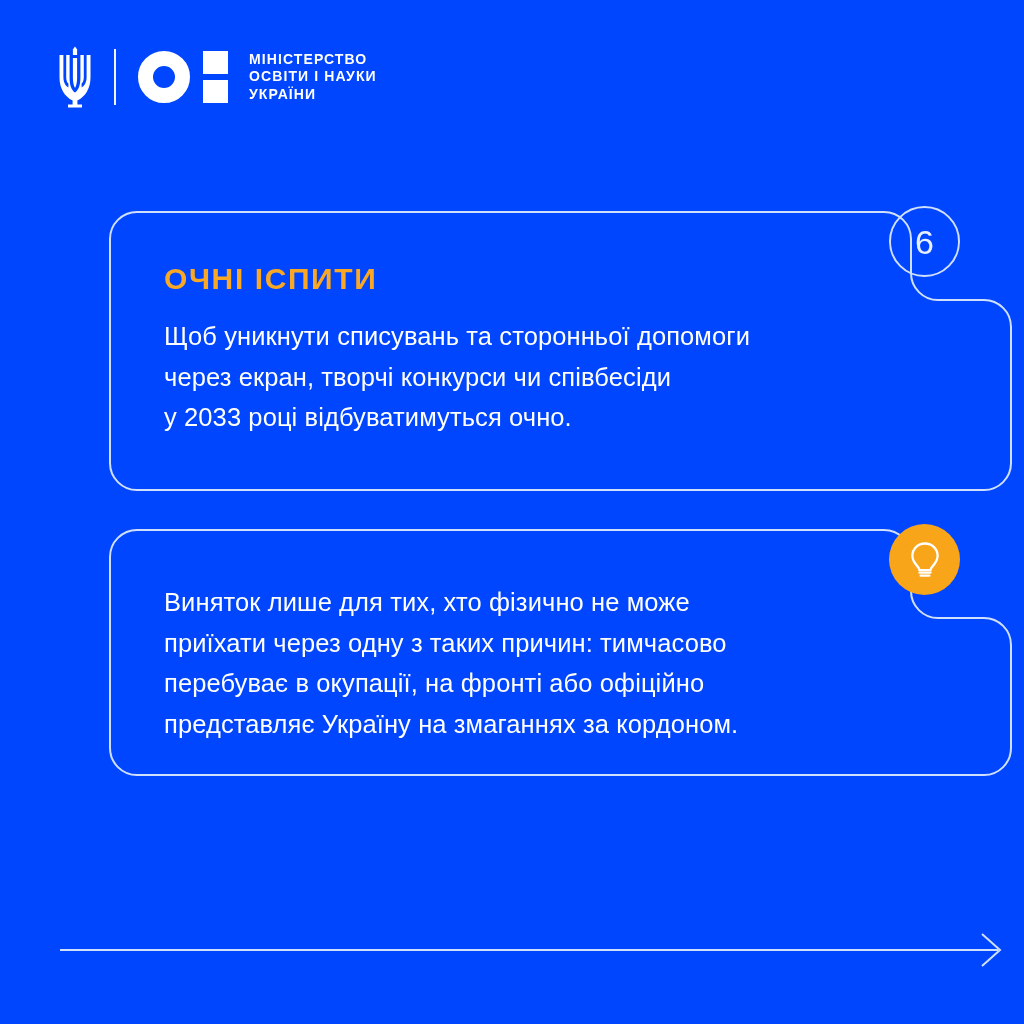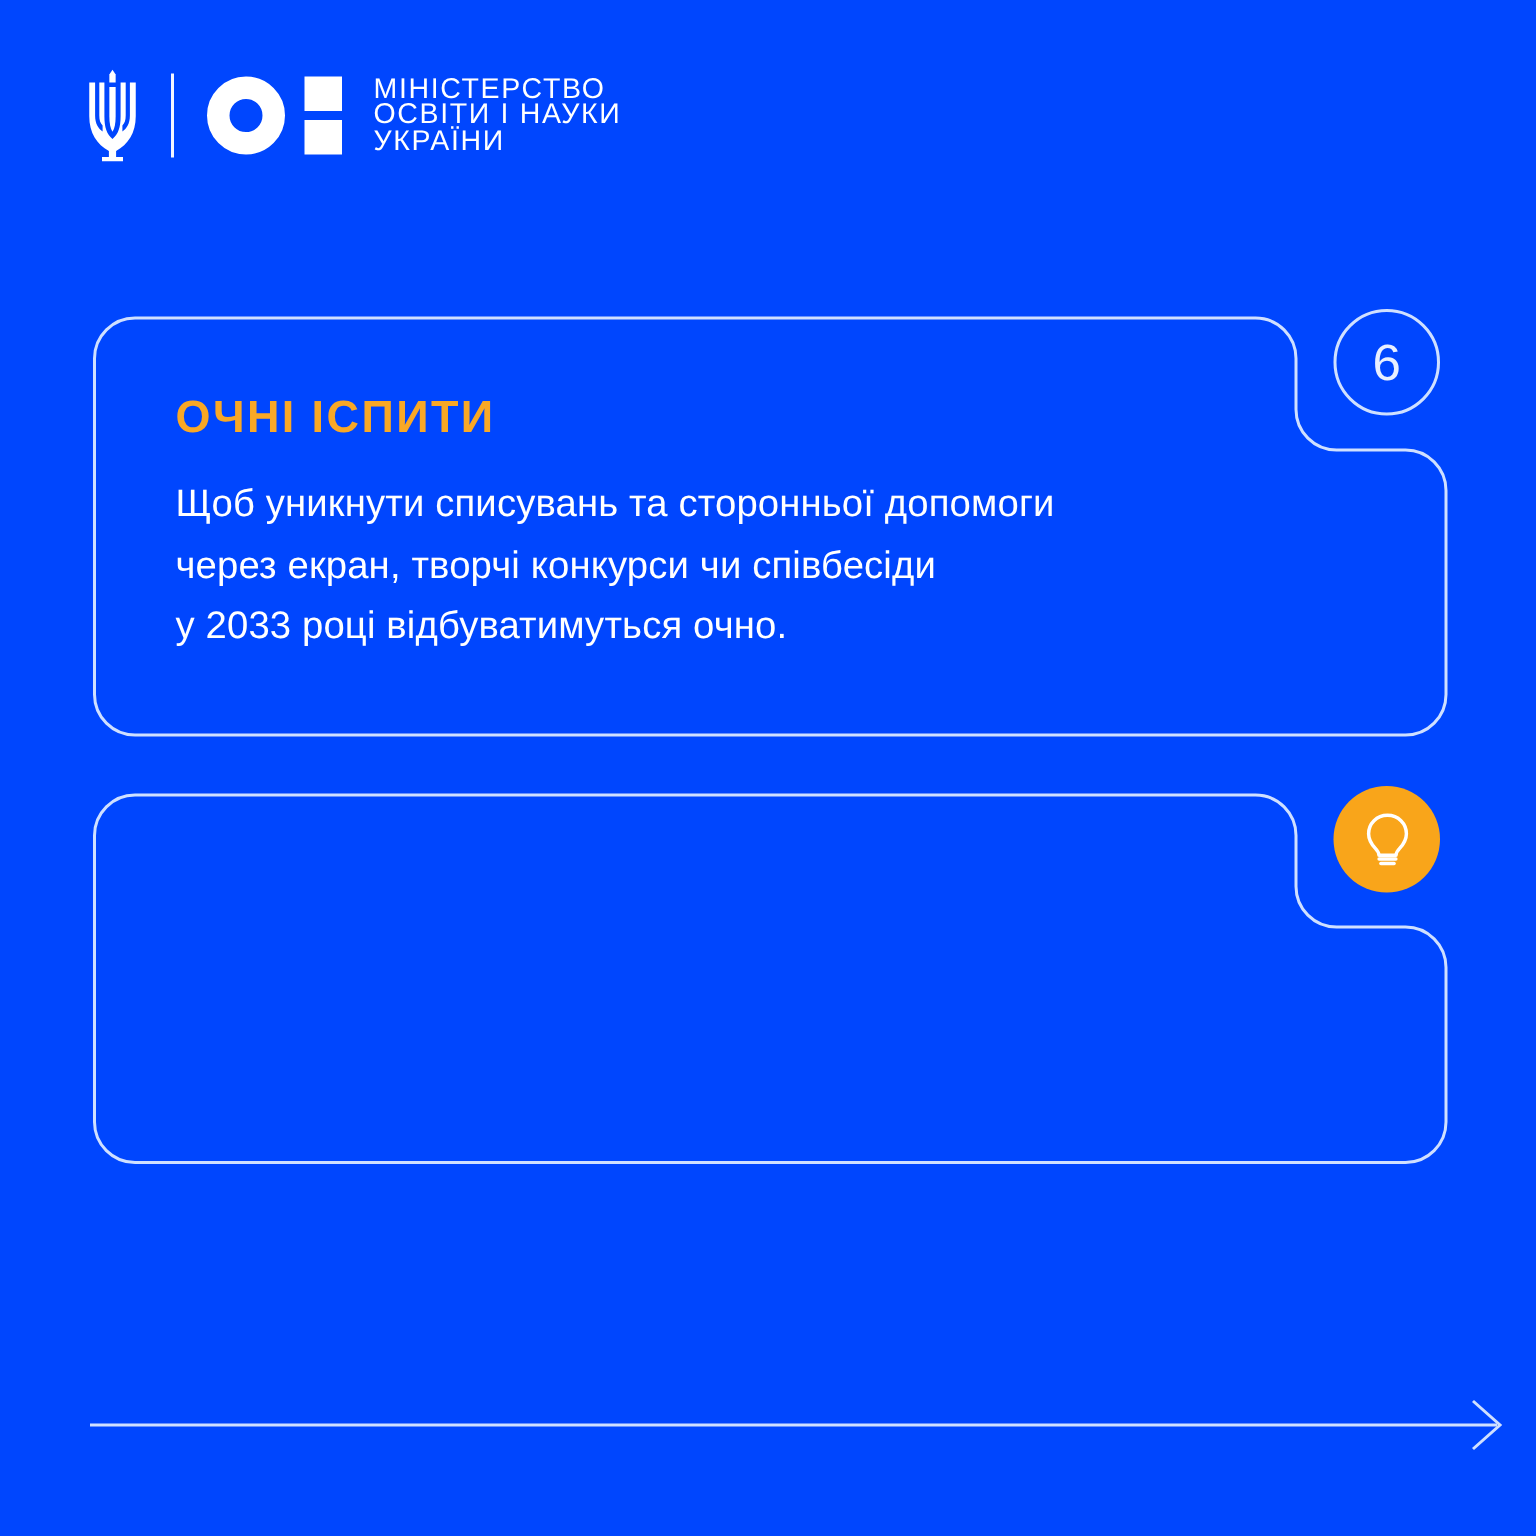--- a/index.html
+++ b/index.html
@@ -58,32 +58,33 @@
   }
   #logo-squares span {
     display: block;
     width: 25px;
     height: 23px;
     background: #ffffff;
   }
   #ministry-name {
     margin-left: 21px;
     color: #ffffff;
-    font-size: 19px;
-    font-weight: normal;
+    font-size: 14px;
+    font-weight: bold;
     letter-spacing: 1.1px;
     line-height: 17.5px;
     text-transform: uppercase;
     white-space: nowrap;
   }
 
   
   .card {
     position: absolute;
     box-sizing: border-box;
+    margin-left: 47px;
   }
   .card-outline {
     position: absolute;
     left: 0;
     top: 0;
     width: 100%;
     height: 100%;
     overflow: visible;
   }
   .card-outline path {
@@ -241,20 +242,26 @@
              L 875 89
              A 27 27 0 0 1 902 116
              L 902 219
              A 27 27 0 0 1 875 246
              L 28 246
              A 27 27 0 0 1 1 219
              L 1 28
              A 27 27 0 0 1 28 1 Z"></path>
   </svg>
 
+  <div class="card-body">
+    <p class="card-text" id="exception-text">Виняток лише для тих, хто фізично не може
+приїхати через одну з таких причин: тимчасово
+перебуває в окупації, на фронті або офіційно
+представляє Україну на змаганнях за кордоном.</p>
+  </div>
 </div>
 
 <div class="badge" id="badge-tip">
   <svg id="bulb-icon" width="36" height="40" viewBox="0 0 36 40">
     <path d="M18 3.5 C10.8 3.5 5.4 9 5.4 15.8 C5.4 20.2 7.6 23.1 9.9 25.6
              C11.4 27.2 12.3 28.4 12.3 30.1 L23.7 30.1 C23.7 28.4 24.6 27.2 26.1 25.6
              C28.4 23.1 30.6 20.2 30.6 15.8 C30.6 9 25.2 3.5 18 3.5 Z" fill="none" stroke="#ffffff" stroke-width="2.3" stroke-linejoin="round"></path>
     <line x1="12.4" y1="32.6" x2="23.6" y2="32.6" stroke="#ffffff" stroke-width="2.3" stroke-linecap="round"></line>
     <line x1="13.6" y1="35.7" x2="22.4" y2="35.7" stroke="#ffffff" stroke-width="2.3" stroke-linecap="round"></line>
   </svg>

